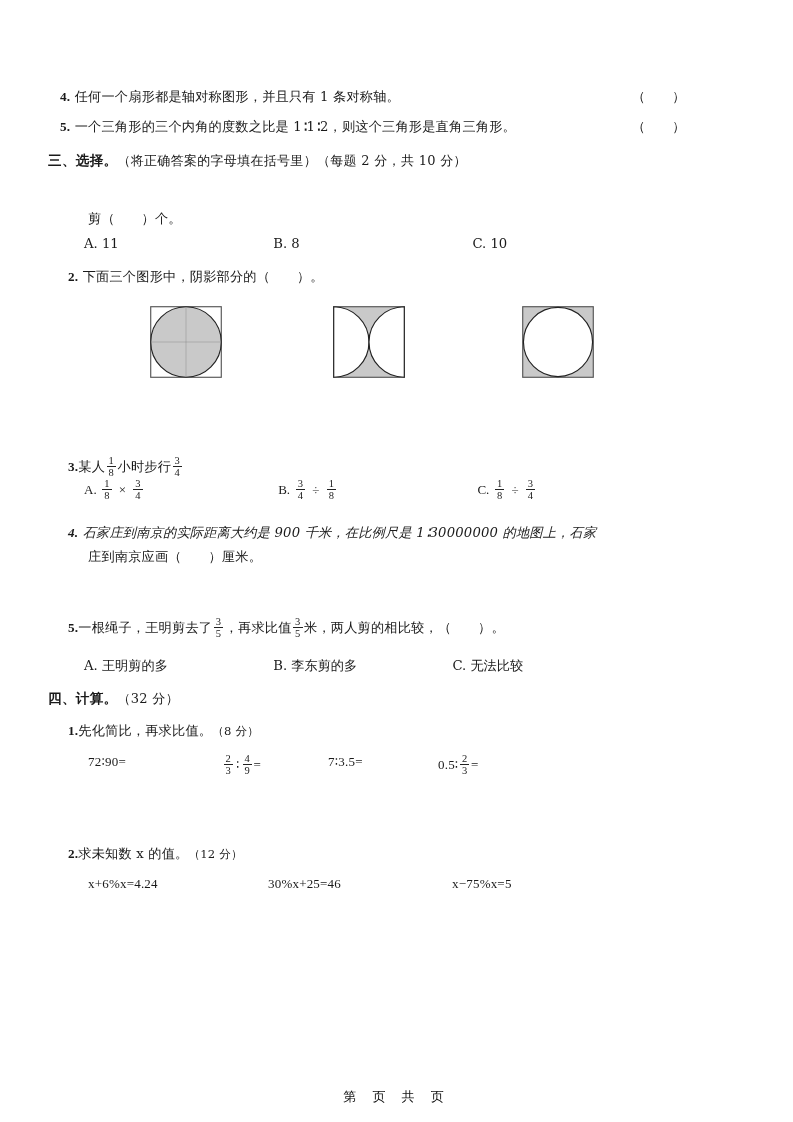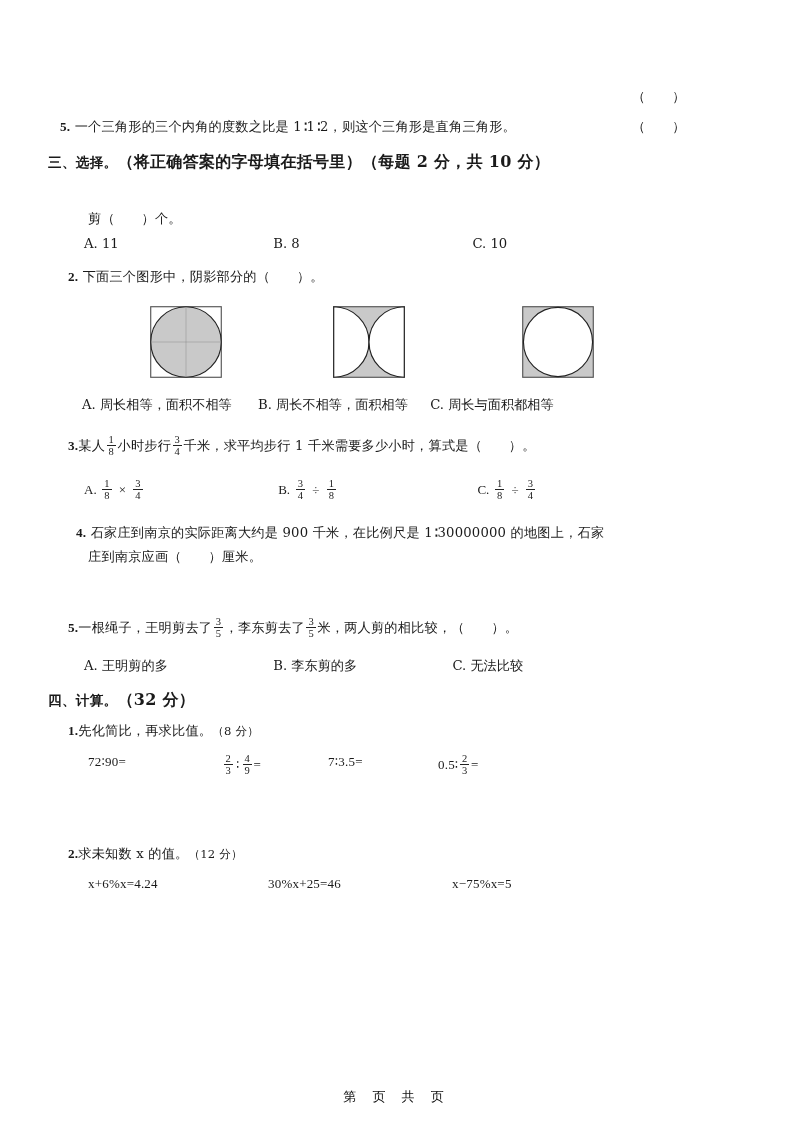--- a/index.html
+++ b/index.html
@@ -33,22 +33,22 @@
   .cn { font-family: "DejaVu Serif", "Liberation Serif", serif; }
   .sec-head {
     position: absolute;
     white-space: nowrap;
     font-size: 13.6px;
     font-weight: bold;
     font-family: "DejaVu Serif", "Liberation Serif", serif;
     letter-spacing: 0.3px;
   }
   .sec-head .sub {
-    font-weight: bold;
-    font-size: 16px;
+    font-weight: normal;
+    font-size: 13px;
   }
   .qnum {
     font-weight: bold;
     font-family: "Liberation Serif", serif;
   }
   .small {
     font-size: 11.6px;
     text-align: center;
   }
 
@@ -94,20 +94,24 @@
     letter-spacing: 6px;
     font-family: "DejaVu Serif", "Liberation Serif", serif;
     color: #111;
   }
 </style>
 </head>
 <body>
 
 <div class="page">
 
+  <div class="line cn" style="left:60px; top:88px;">
+    <span class="qnum">4.</span>
+    <span>任何一个扇形都是轴对称图形，并且只有 1 条对称轴。</span>
+  </div>
   <div class="line cn" style="left:632px; top:88px;">（　　）</div>
 
   <div class="line cn" style="left:60px; top:118px;">
     <span class="qnum">5.</span>
     <span>一个三角形的三个内角的度数之比是 1∶1∶2，则这个三角形是直角三角形。</span>
   </div>
   <div class="line cn" style="left:632px; top:118px;">（　　）</div>
 
   <div class="sec-head" style="left:48px; top:152px;">
     <span>三、选择。</span><span class="sub">（将正确答案的字母填在括号里）（每题 2 分，共 10 分）</span>
@@ -142,28 +146,23 @@
     </svg>
   </div>
 
   <div class="figwrap" style="left:522px; top:306px;">
     <svg width="72" height="72" viewBox="0 0 100 100">
       <rect x="1" y="1" width="98" height="98" fill="#c9c9c9" stroke="#555555" stroke-width="1.6"></rect>
       <circle cx="50" cy="50" r="48" fill="#ffffff" stroke="#222222" stroke-width="1.6"></circle>
     </svg>
   </div>
 
-  <div class="optrow" style="left:82px; top:396px;">
-    <span class="opt" style="margin-right:22px;">A. 周长相等，面积不相等</span>
-    <span class="opt" style="margin-right:18px;">B. 周长不相等，面积相等</span>
-    <span class="opt">C. 周长与面积都相等</span>
-  </div>
-
-  <div class="line cn" style="left:68px; top:434px;">
-    <span class="qnum">3.</span><span>某人</span><span class="frac"><span class="num">1</span><span class="den">8</span></span><span>小时步行</span><span class="frac"><span class="num">3</span><span class="den">4</span></span><span>千米，求平均步行 1 千米需要多少小时，算式是（　　）。</span>
+
+  <div class="line cn" style="left:68px; top:455px;">
+    <span class="qnum">3.</span><span>某人</span><span class="frac"><span class="num">1</span><span class="den">8</span></span><span>小时步行</span><span class="frac"><span class="num">3</span><span class="den">4</span></span>
   </div>
 
   <div class="optrow" style="left:84px; top:478px;">
     <span class="opt" style="width:190px;">
       <span class="mathtxt">A.</span>
       <span class="frac"><span class="num">1</span><span class="den">8</span></span>
       <span class="mathtxt op">×</span>
       <span class="frac"><span class="num">3</span><span class="den">4</span></span>
     </span>
     <span class="opt" style="width:195px;">
@@ -173,28 +172,28 @@
       <span class="frac"><span class="num">1</span><span class="den">8</span></span>
     </span>
     <span class="opt">
       <span class="mathtxt">C.</span>
       <span class="frac"><span class="num">1</span><span class="den">8</span></span>
       <span class="mathtxt op">÷</span>
       <span class="frac"><span class="num">3</span><span class="den">4</span></span>
     </span>
   </div>
 
-  <div class="line cn" style="left:76px; top:524px;">
+  <div class="line cn" style="left:68px; top:524px;font-style:italic;">
     <span class="qnum">4.</span>
     <span>石家庄到南京的实际距离大约是 900 千米，在比例尺是 1∶30000000 的地图上，石家</span>
   </div>
   <div class="line cn" style="left:88px; top:548px;">庄到南京应画（　　）厘米。</div>
 
   <div class="line cn" style="left:68px; top:616px;">
-    <span class="qnum">5.</span><span>一根绳子，王明剪去了</span><span class="frac"><span class="num">3</span><span class="den">5</span></span><span>，李东剪去了</span><span class="frac"><span class="num">3</span><span class="den">5</span></span><span>米，两人剪的相比较，（　　）。</span>
+    <span class="qnum">5.</span><span>一根绳子，王明剪去了</span><span class="frac"><span class="num">3</span><span class="den">5</span></span><span>，再求比值</span><span class="frac"><span class="num">3</span><span class="den">5</span></span><span>米，两人剪的相比较，（　　）。</span>
   </div>
   <div class="optrow" style="left:84px; top:657px;">
     <span class="opt" style="width:185px;">A. 王明剪的多</span>
     <span class="opt" style="width:175px;">B. 李东剪的多</span>
     <span class="opt">C. 无法比较</span>
   </div>
 
   <div class="sec-head" style="left:48px; top:690px;">
     <span>四、计算。</span><span class="sub">（32 分）</span>
   </div>

